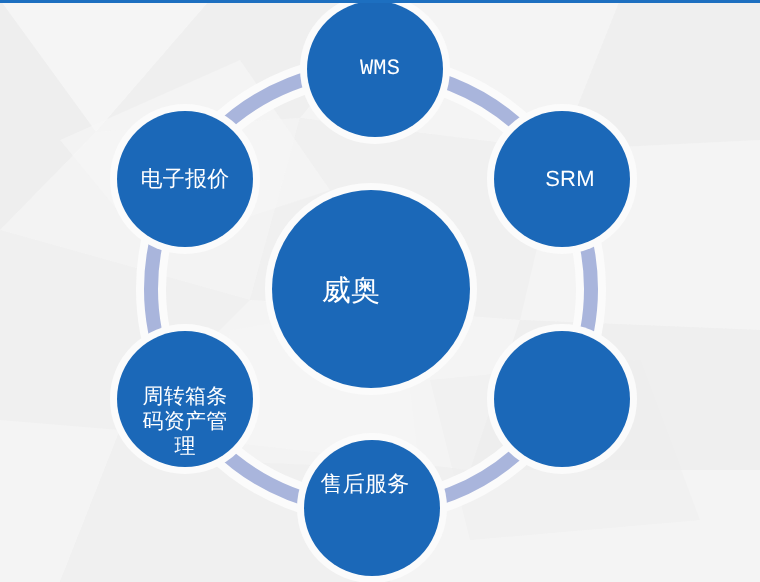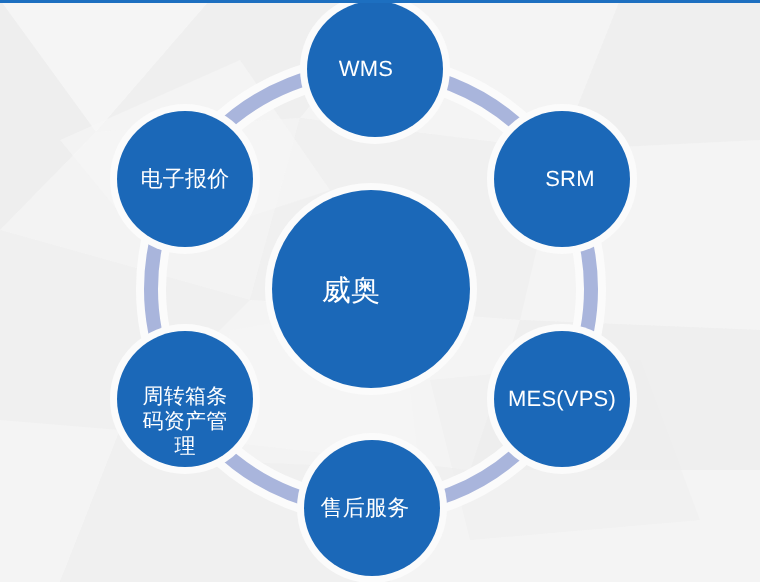--- a/index.html
+++ b/index.html
@@ -118,27 +118,26 @@
   <div class="node-hit" style="left:272px;top:190px;width:198px;height:198px;"></div>
   <div class="node-hit" style="left:307px;top:1px;width:136px;height:136px;"></div>
   <div class="node-hit" style="left:494px;top:111px;width:136px;height:136px;"></div>
   <div class="node-hit" style="left:494px;top:331px;width:136px;height:136px;"></div>
   <div class="node-hit" style="left:304px;top:440px;width:136px;height:136px;"></div>
   <div class="node-hit" style="left:117px;top:331px;width:136px;height:136px;"></div>
   <div class="node-hit" style="left:117px;top:111px;width:136px;height:136px;"></div>
 
   <div class="node-label center" style="left:272px;top:274px;width:158px;">威奥</div>
 
-  <div class="node-label sat" style="left:298px;top:56px;width:136px;">WMS</div>
+  <div class="node-label sat" style="left:312px;top:56px;width:136px;font-family:Liberation Mono, monospace;">WMS</div>
 
   <div class="node-label sat" style="left:494px;top:166px;width:152px;">SRM</div>
 
-  <div class="node-label sat" style="left:490px;top:386px;width:144px;">MES(VPS)</div>
 
-  <div class="node-label sat" style="left:304px;top:495px;width:122px;">售后服务</div>
+  <div class="node-label sat" style="left:304px;top:471px;width:122px;">售后服务</div>
 
   <div class="node-label sat-small" style="left:117px;top:361px;width:136px;">周转箱条
 码资产管
 理</div>
 
   <div class="node-label sat" style="left:117px;top:166px;width:136px;">电子报价</div>
 
 </div>
 
 </body></html>

